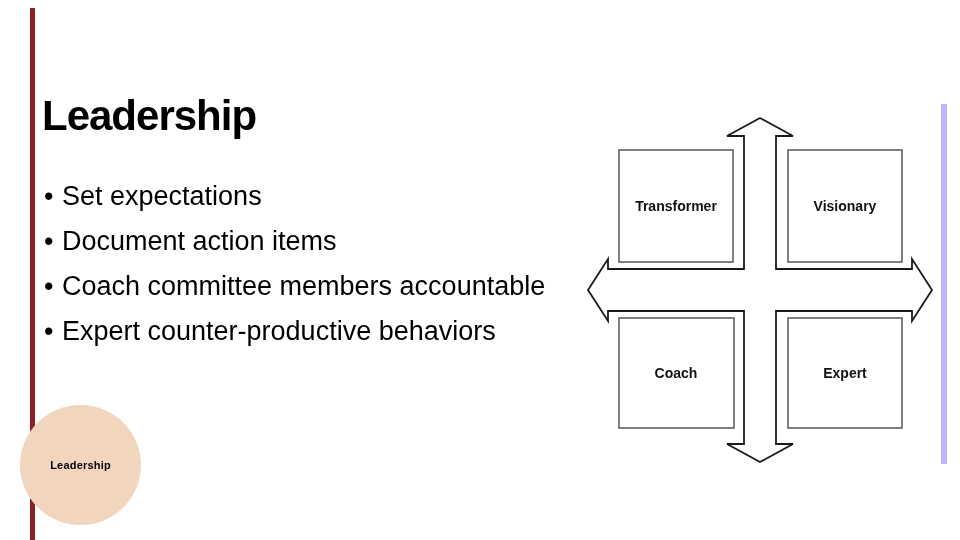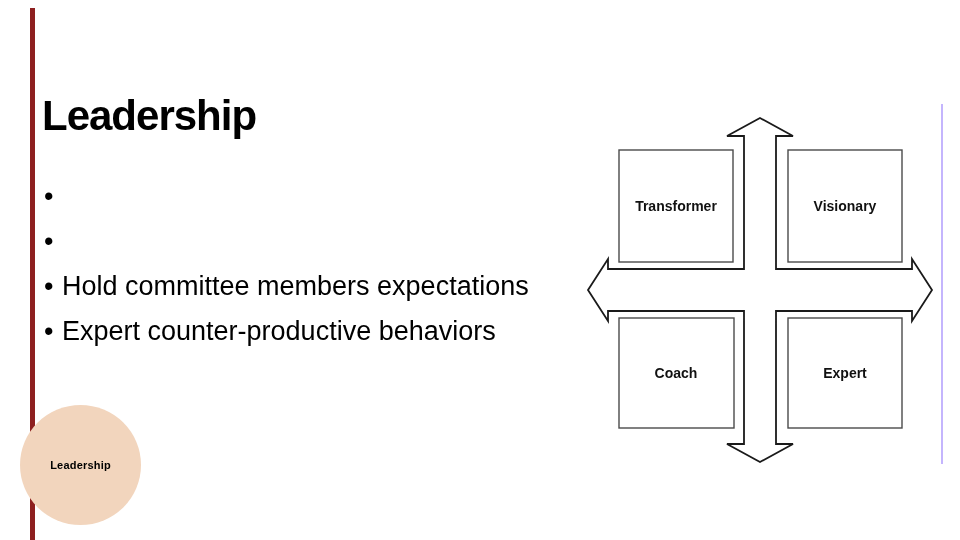--- a/index.html
+++ b/index.html
@@ -59,21 +59,21 @@
   .badge-circle .badge-label {
     font-size: 11px;
     font-weight: 700;
     letter-spacing: 0.2px;
     color: #000;
   }
   .quadrant-diagram {
     position: absolute;
     left: 586px; top: 104px;
     width: 355px; height: 360px;
-    border-right: 2px solid #c4b5fd;
+    border-right: 6px solid #c4b5fd;
   }
   .quadrant-diagram svg { display: block; }
   .qbox {
     fill: #ffffff;
     stroke: #4a4a4a;
     stroke-width: 1.4;
   }
   .qlabel {
     font-family: "Liberation Sans", sans-serif;
     font-size: 14px;
@@ -92,27 +92,29 @@
 
 <div class="slide-canvas">
 
   <div class="accent-bar" style="background: rgb(142, 32, 32);"></div>
 
   <h1 class="slide-title">Leadership</h1>
 
   <ul class="bullet-list">
       <li>
         <span class="bullet-marker">•</span>
+        <span>Set expectations</span>
       </li>
       <li>
         <span class="bullet-marker">•</span>
+        <span>Document action items</span>
       </li>
       <li>
         <span class="bullet-marker">•</span>
-        <span>Hold committee members expectations</span>
+        <span>Coach committee members accountable</span>
       </li>
       <li>
         <span class="bullet-marker">•</span>
         <span>Expert counter-productive behaviors</span>
       </li>
     </ul>
 
   <div class="badge-circle" style="background: rgb(242, 213, 189);">
     <span class="badge-label">Leadership</span>
   </div>

